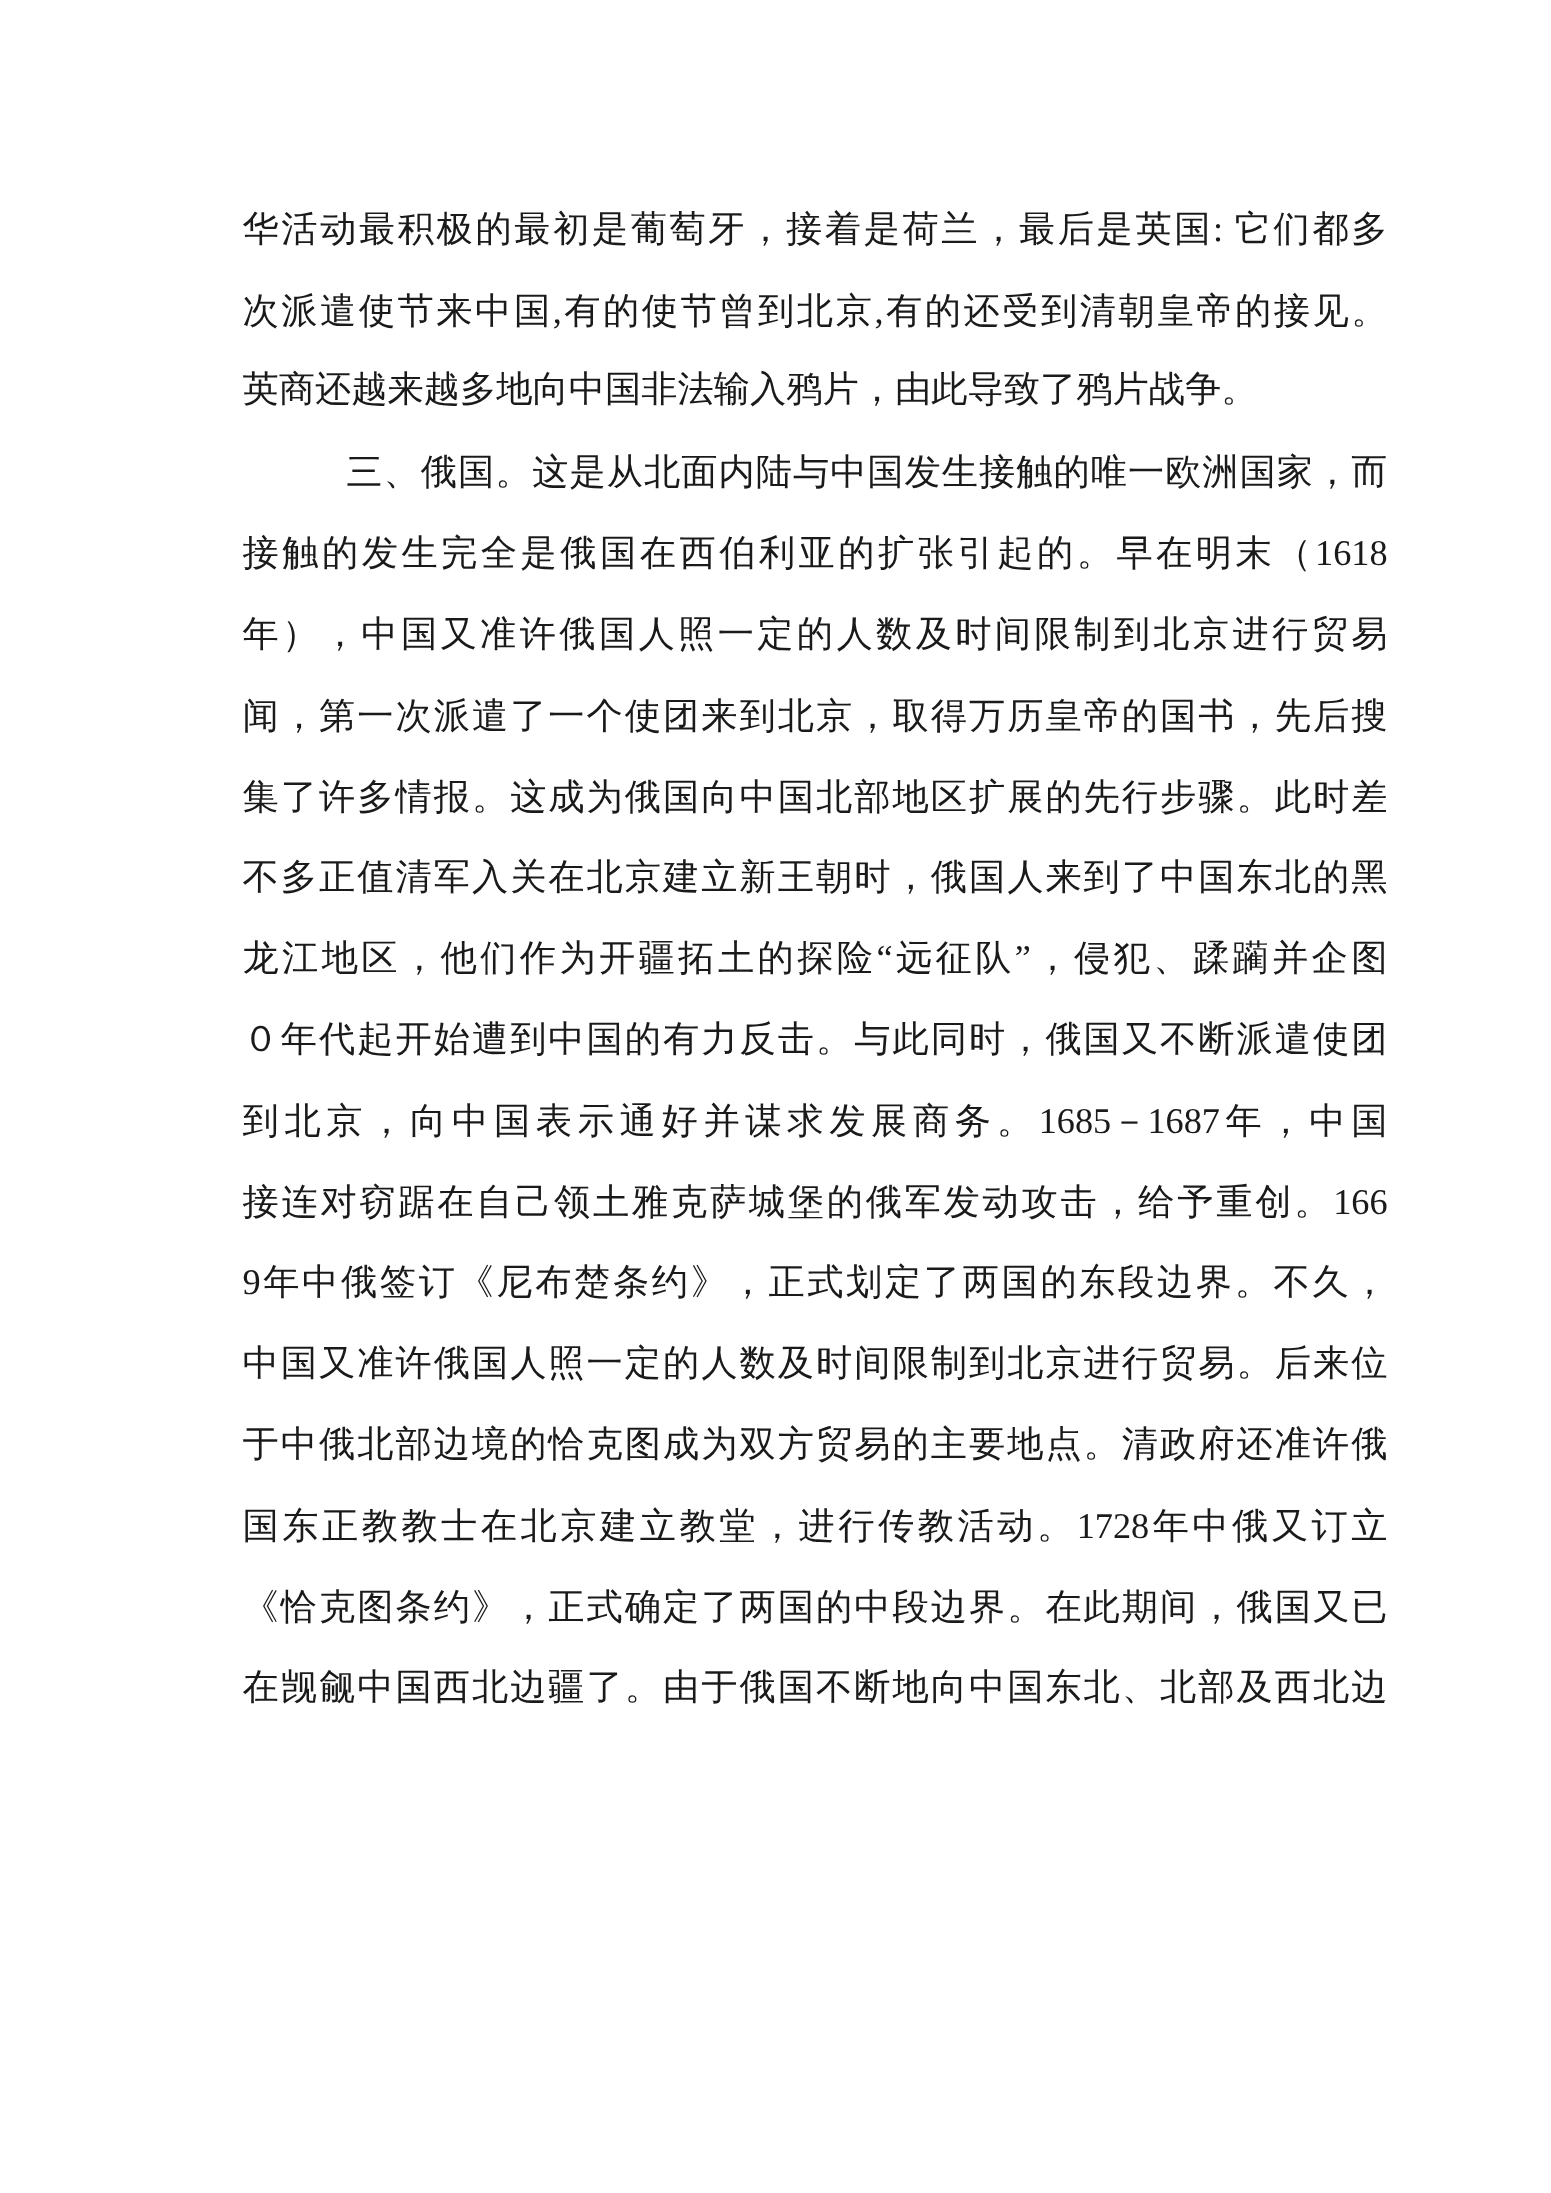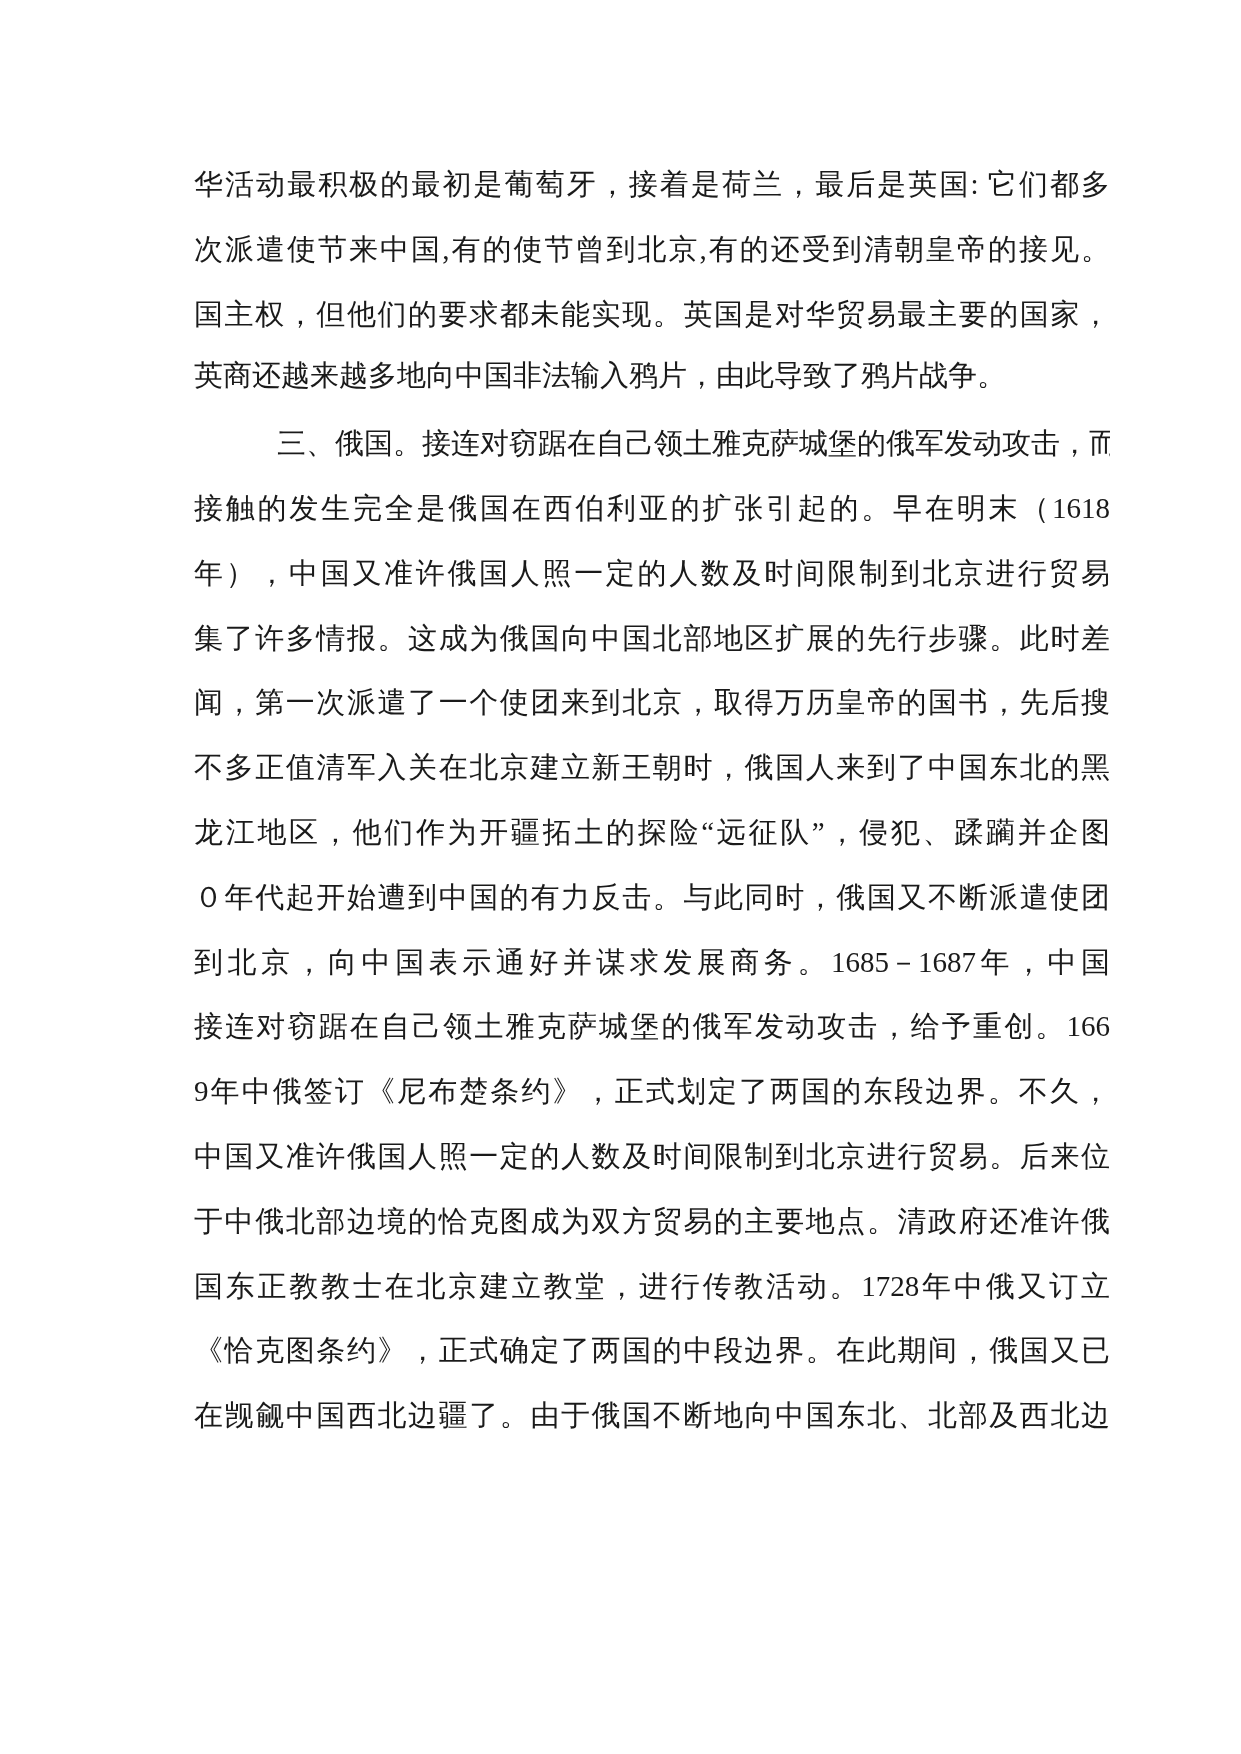--- a/index.html
+++ b/index.html
@@ -45,30 +45,29 @@
   }
 </style>
 </head>
 <body>
 
 <div class="page">
 
   <div class="paragraph">
     <div class="line">华活动最积极的最初是葡萄牙，接着是荷兰，最后是英国: 它们都多</div>
     <div class="line">次派遣使节来中国,有的使节曾到北京,有的还受到清朝皇帝的接见。</div>
-    <div class="line">国主权，但他们的要求都未能实现。英国是对华贸易最主要的国家，</div>
     <div class="line short">英商还越来越多地向中国非法输入鸦片，由此导致了鸦片战争。</div>
   </div>
 
   <div class="paragraph">
-    <div class="line indent">三、俄国。接连对窃踞在自己领土雅克萨城堡的俄军发动攻击，而</div>
+    <div class="line indent">三、俄国。这是从北面内陆与中国发生接触的唯一欧洲国家，而</div>
     <div class="line">接触的发生完全是俄国在西伯利亚的扩张引起的。早在明末（1618</div>
     <div class="line">年），中国又准许俄国人照一定的人数及时间限制到北京进行贸易</div>
+    <div class="line">闻，第一次派遣了一个使团来到北京，取得万历皇帝的国书，先后搜</div>
     <div class="line">集了许多情报。这成为俄国向中国北部地区扩展的先行步骤。此时差</div>
-    <div class="line">闻，第一次派遣了一个使团来到北京，取得万历皇帝的国书，先后搜</div>
     <div class="line">不多正值清军入关在北京建立新王朝时，俄国人来到了中国东北的黑</div>
     <div class="line">龙江地区，他们作为开疆拓土的探险“远征队”，侵犯、蹂躏并企图</div>
     <div class="line">０年代起开始遭到中国的有力反击。与此同时，俄国又不断派遣使团</div>
     <div class="line">到北京，向中国表示通好并谋求发展商务。1685－1687年，中国</div>
     <div class="line">接连对窃踞在自己领土雅克萨城堡的俄军发动攻击，给予重创。166</div>
     <div class="line">9年中俄签订《尼布楚条约》，正式划定了两国的东段边界。不久，</div>
     <div class="line">中国又准许俄国人照一定的人数及时间限制到北京进行贸易。后来位</div>
     <div class="line">于中俄北部边境的恰克图成为双方贸易的主要地点。清政府还准许俄</div>
     <div class="line">国东正教教士在北京建立教堂，进行传教活动。1728年中俄又订立</div>
     <div class="line">《恰克图条约》，正式确定了两国的中段边界。在此期间，俄国又已</div>

